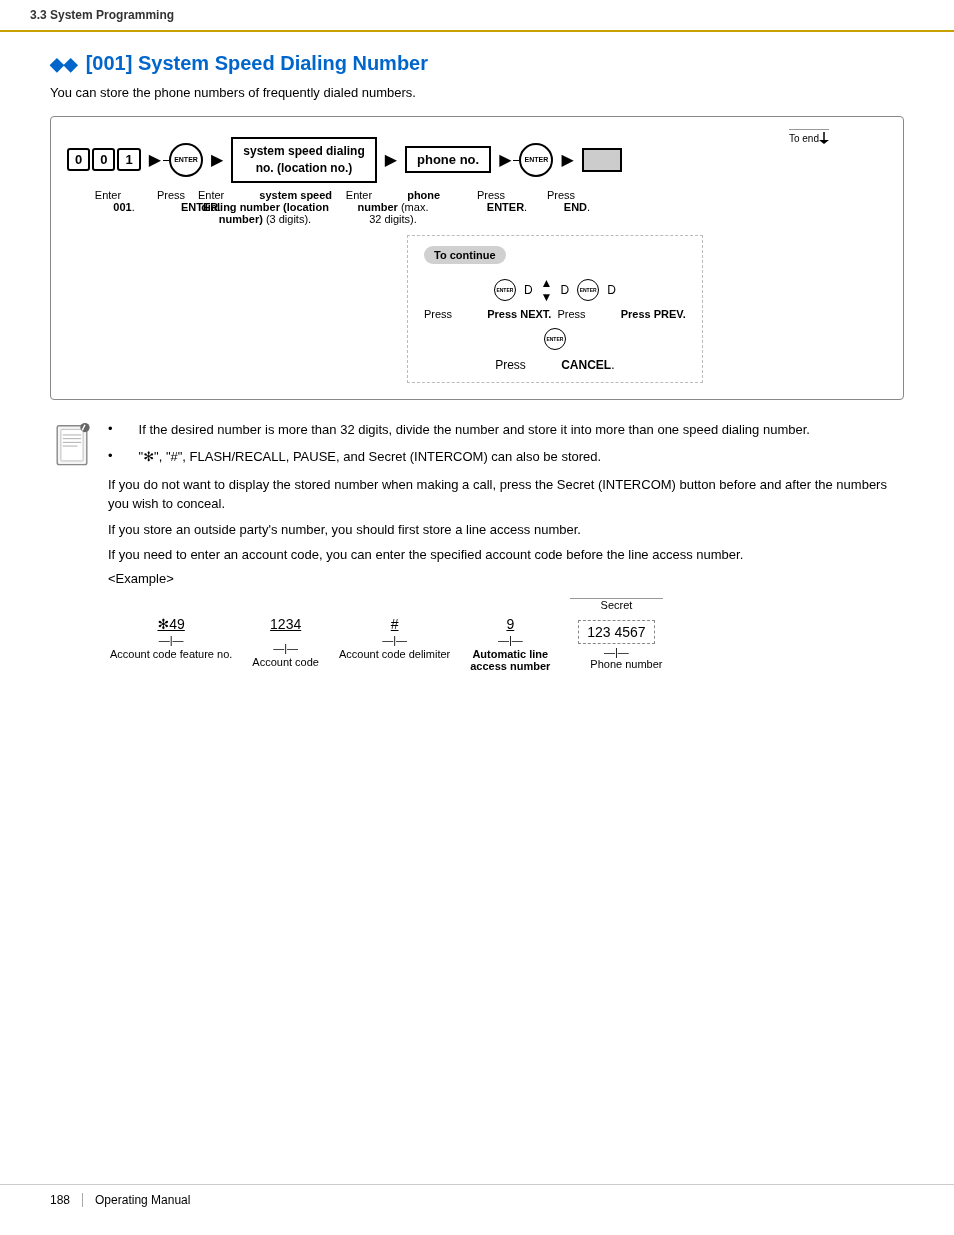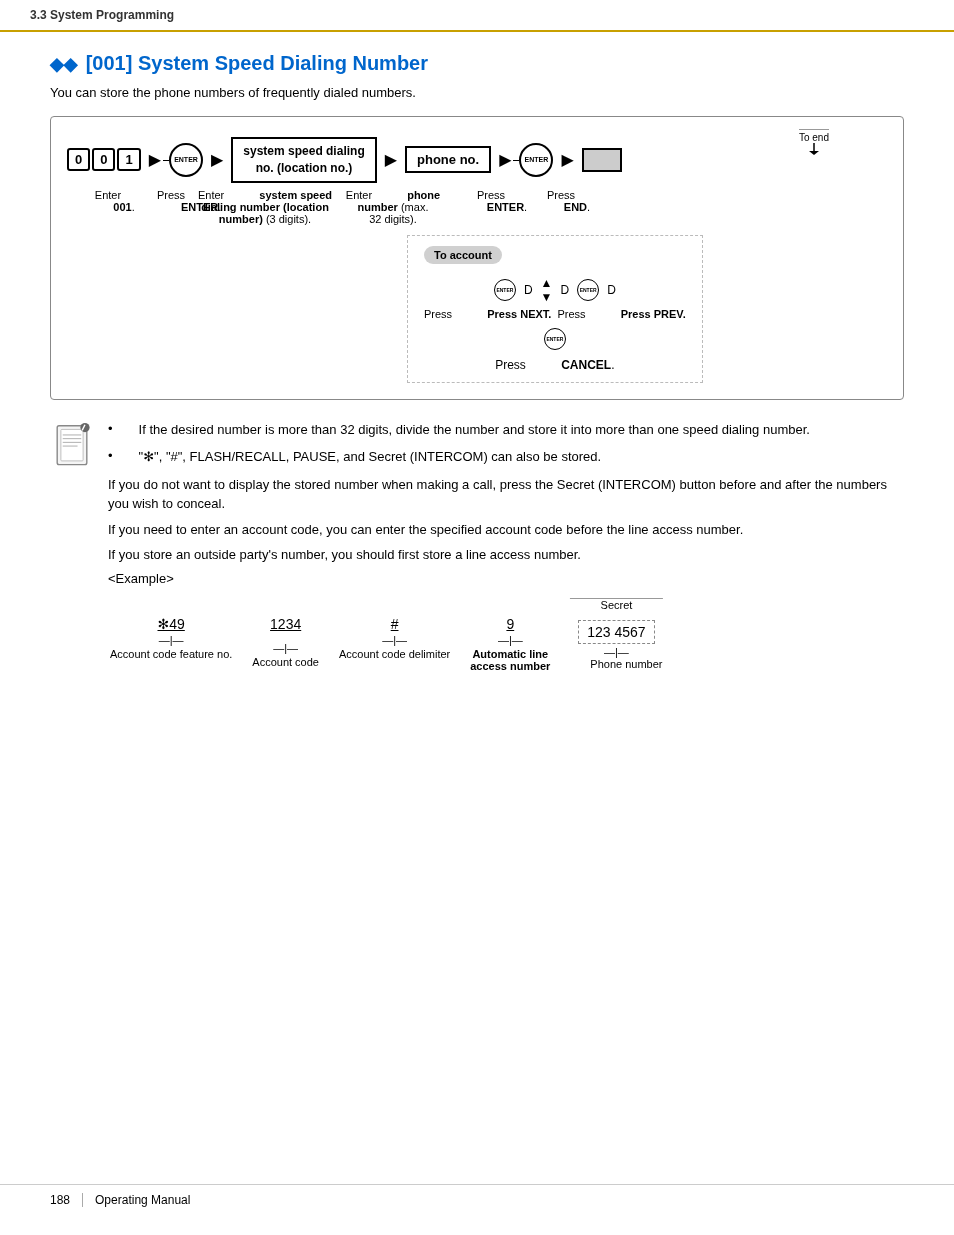--- a/index.html
+++ b/index.html
@@ -227,21 +227,21 @@
     <span class="diamond-icon">◆◆</span>
     <span>[001] System Speed Dialing Number</span>
   </div>
 
   <div class="subtitle">You can store the phone numbers of frequently dialed numbers.</div>
 
   <div class="diagram-box">
     
     
     <div style="position:relative;">
-      <div style="position:absolute; top:-8px; right:58px; font-size:10px; border-top:1px solid #999; padding-top:2px; display:flex; flex-direction:column; align-items:center;">
+      <div style="position:absolute; top:-8px; right:58px; font-size:10px; border-top:1px solid #999; padding-top:2px; display:flex; flex-direction:row; align-items:center;">
         <span>To end</span>
         <svg width="10" height="12" viewBox="0 0 10 12">
             <line x1="5" y1="0" x2="5" y2="10" stroke="#000" stroke-width="1.5"></line>
             <polygon points="0,8 5,12 10,8" fill="#000"></polygon>
           </svg>
       </div>
     </div>
 
     
     <div class="diagram-top-row" style="margin-bottom:6px;">
@@ -313,21 +313,21 @@
       </div>
       <div style="width:60px; text-align:center;">
         Press <span class="bold">END</span>.
       </div>
     </div>
 
     
     <div style="margin-left:340px; border:1.5px dashed #bbb; padding:10px 16px; display:inline-block; position:relative;">
       
       
-      <div style="background:#d0d0d0; border-radius:12px; padding:3px 10px; font-size:11px; font-weight:bold; display:inline-block; margin-bottom:8px;">To account</div>
+      <div style="background:#d0d0d0; border-radius:12px; padding:3px 10px; font-size:11px; font-weight:bold; display:inline-block; margin-bottom:8px;">To continue</div>
 
       
       <div class="next-prev-area">
 
         <div style="border:1.5px solid #000; border-radius:50%; width:22px; height:22px; display:flex; align-items:center; justify-content:center; font-size:5px; font-weight:bold;">ENTER</div>
         <span>D</span>
         <span>▲<br>▼</span>
         <span>D</span>
         <div style="border:1.5px solid #000; border-radius:50%; width:22px; height:22px; display:flex; align-items:center; justify-content:center; font-size:5px; font-weight:bold;">ENTER</div>
         <span>D</span>
@@ -370,23 +370,23 @@
         <span class="note-text">If the desired number is more than 32 digits, divide the number and store it into more than one speed dialing number.</span>
       </div>
 
       <div class="note-bullet">
         <span class="note-bullet-dot">•</span>
         <span class="note-text">"✻", "#", FLASH/RECALL, PAUSE, and Secret (INTERCOM) can also be stored.</span>
       </div>
 
       <div class="note-para">If you do not want to display the stored number when making a call, press the Secret (INTERCOM) button before and after the numbers you wish to conceal.</div>
 
+      <div class="note-para">If you store an outside party's number, you should first store a line access number.</div>
+
       <div class="note-para">If you need to enter an account code, you can enter the specified account code before the line access number.</div>
-
-      <div class="note-para">If you store an outside party's number, you should first store a line access number.</div>
 
       <div class="example-label">&lt;Example&gt;</div>
     </div>
   </div>
 
   <div style="display:flex; align-items:flex-start; gap:0; padding-left:60px; margin-bottom:30px;">
 
     <div style="display:flex; flex-direction:column; align-items:center; margin-right:20px;">
       <div style="font-size:14px; text-decoration:underline; margin-bottom:2px;">✻49</div>
       <div style="font-size:11px; color:#000; margin-bottom:2px;">—|—</div>

